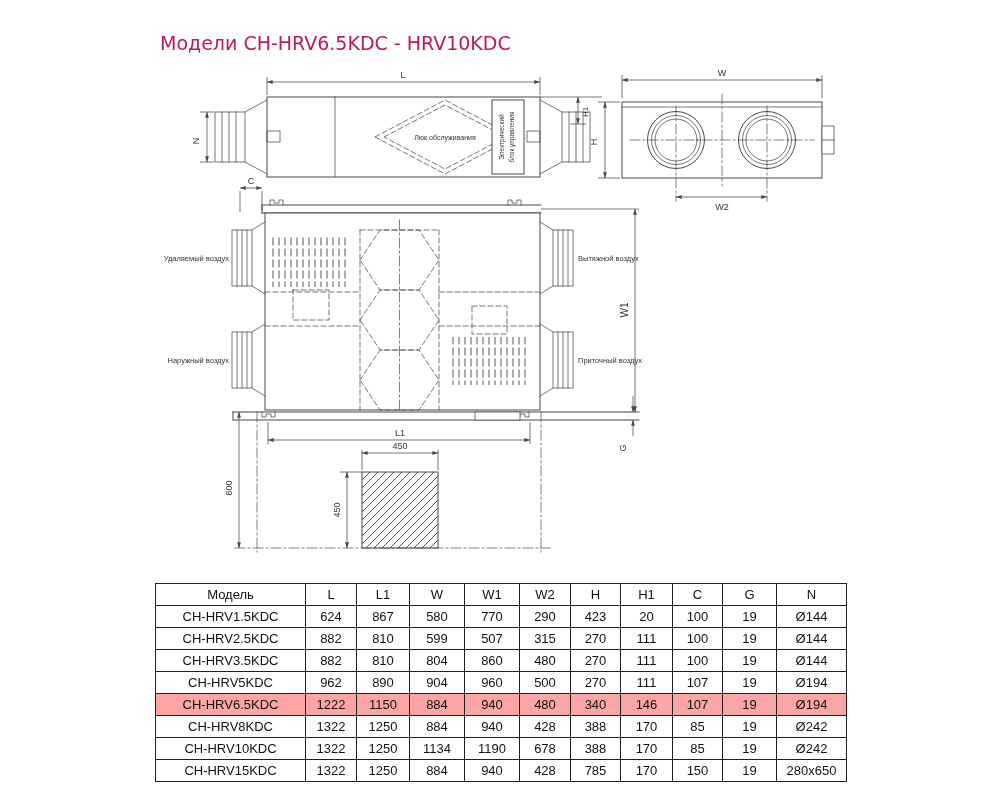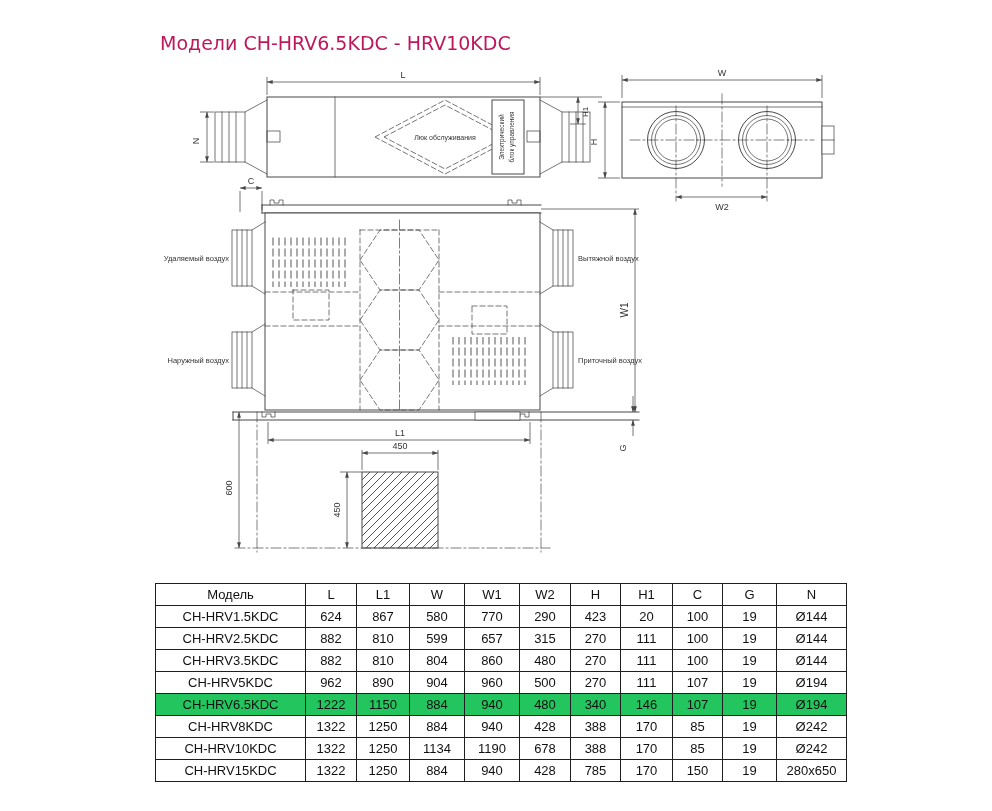--- a/index.html
+++ b/index.html
@@ -14,21 +14,21 @@
   .dsh{stroke-dasharray:5 3;}
   .dd{stroke-dasharray:10 3 2 3;stroke-width:.7;}
   .dim{stroke:#484848;stroke-width:.75;fill:none;}
   .wf{fill:#fff;}
   .d10{font-size:10px;}.d9{font-size:9px;}.d8{font-size:8px;}.d75{font-size:7.5px;}
   .d7{font-size:7px;}.d65{font-size:6.5px;}
   #spec-table{position:absolute;left:155px;top:583px;border-collapse:collapse;
               table-layout:fixed;font-size:13px;color:#111;}
   #spec-table th,#spec-table td{border:1px solid #1f1f1f;text-align:center;
               padding:0;height:21px;font-weight:normal;overflow:hidden;white-space:nowrap;}
-  #spec-table tr.highlight td{background:#22c55e;}
+  #spec-table tr.highlight td{background:#fca5a5;}
 </style>
 </head>
 <body>
 
 <div id="page">
 
   <div id="title">Модели CH-HRV6.5KDC - HRV10KDC</div>
 
   <svg id="drawing" width="700" height="515" viewBox="0 0 700 515">
     <defs>
@@ -262,21 +262,21 @@
           <td>20</td>
           <td>100</td>
           <td>19</td>
           <td>Ø144</td>
         </tr>
         <tr>
           <td>CH-HRV2.5KDC</td>
           <td>882</td>
           <td>810</td>
           <td>599</td>
-          <td>657</td>
+          <td>507</td>
           <td>315</td>
           <td>270</td>
           <td>111</td>
           <td>100</td>
           <td>19</td>
           <td>Ø144</td>
         </tr>
         <tr>
           <td>CH-HRV3.5KDC</td>
           <td>882</td>

